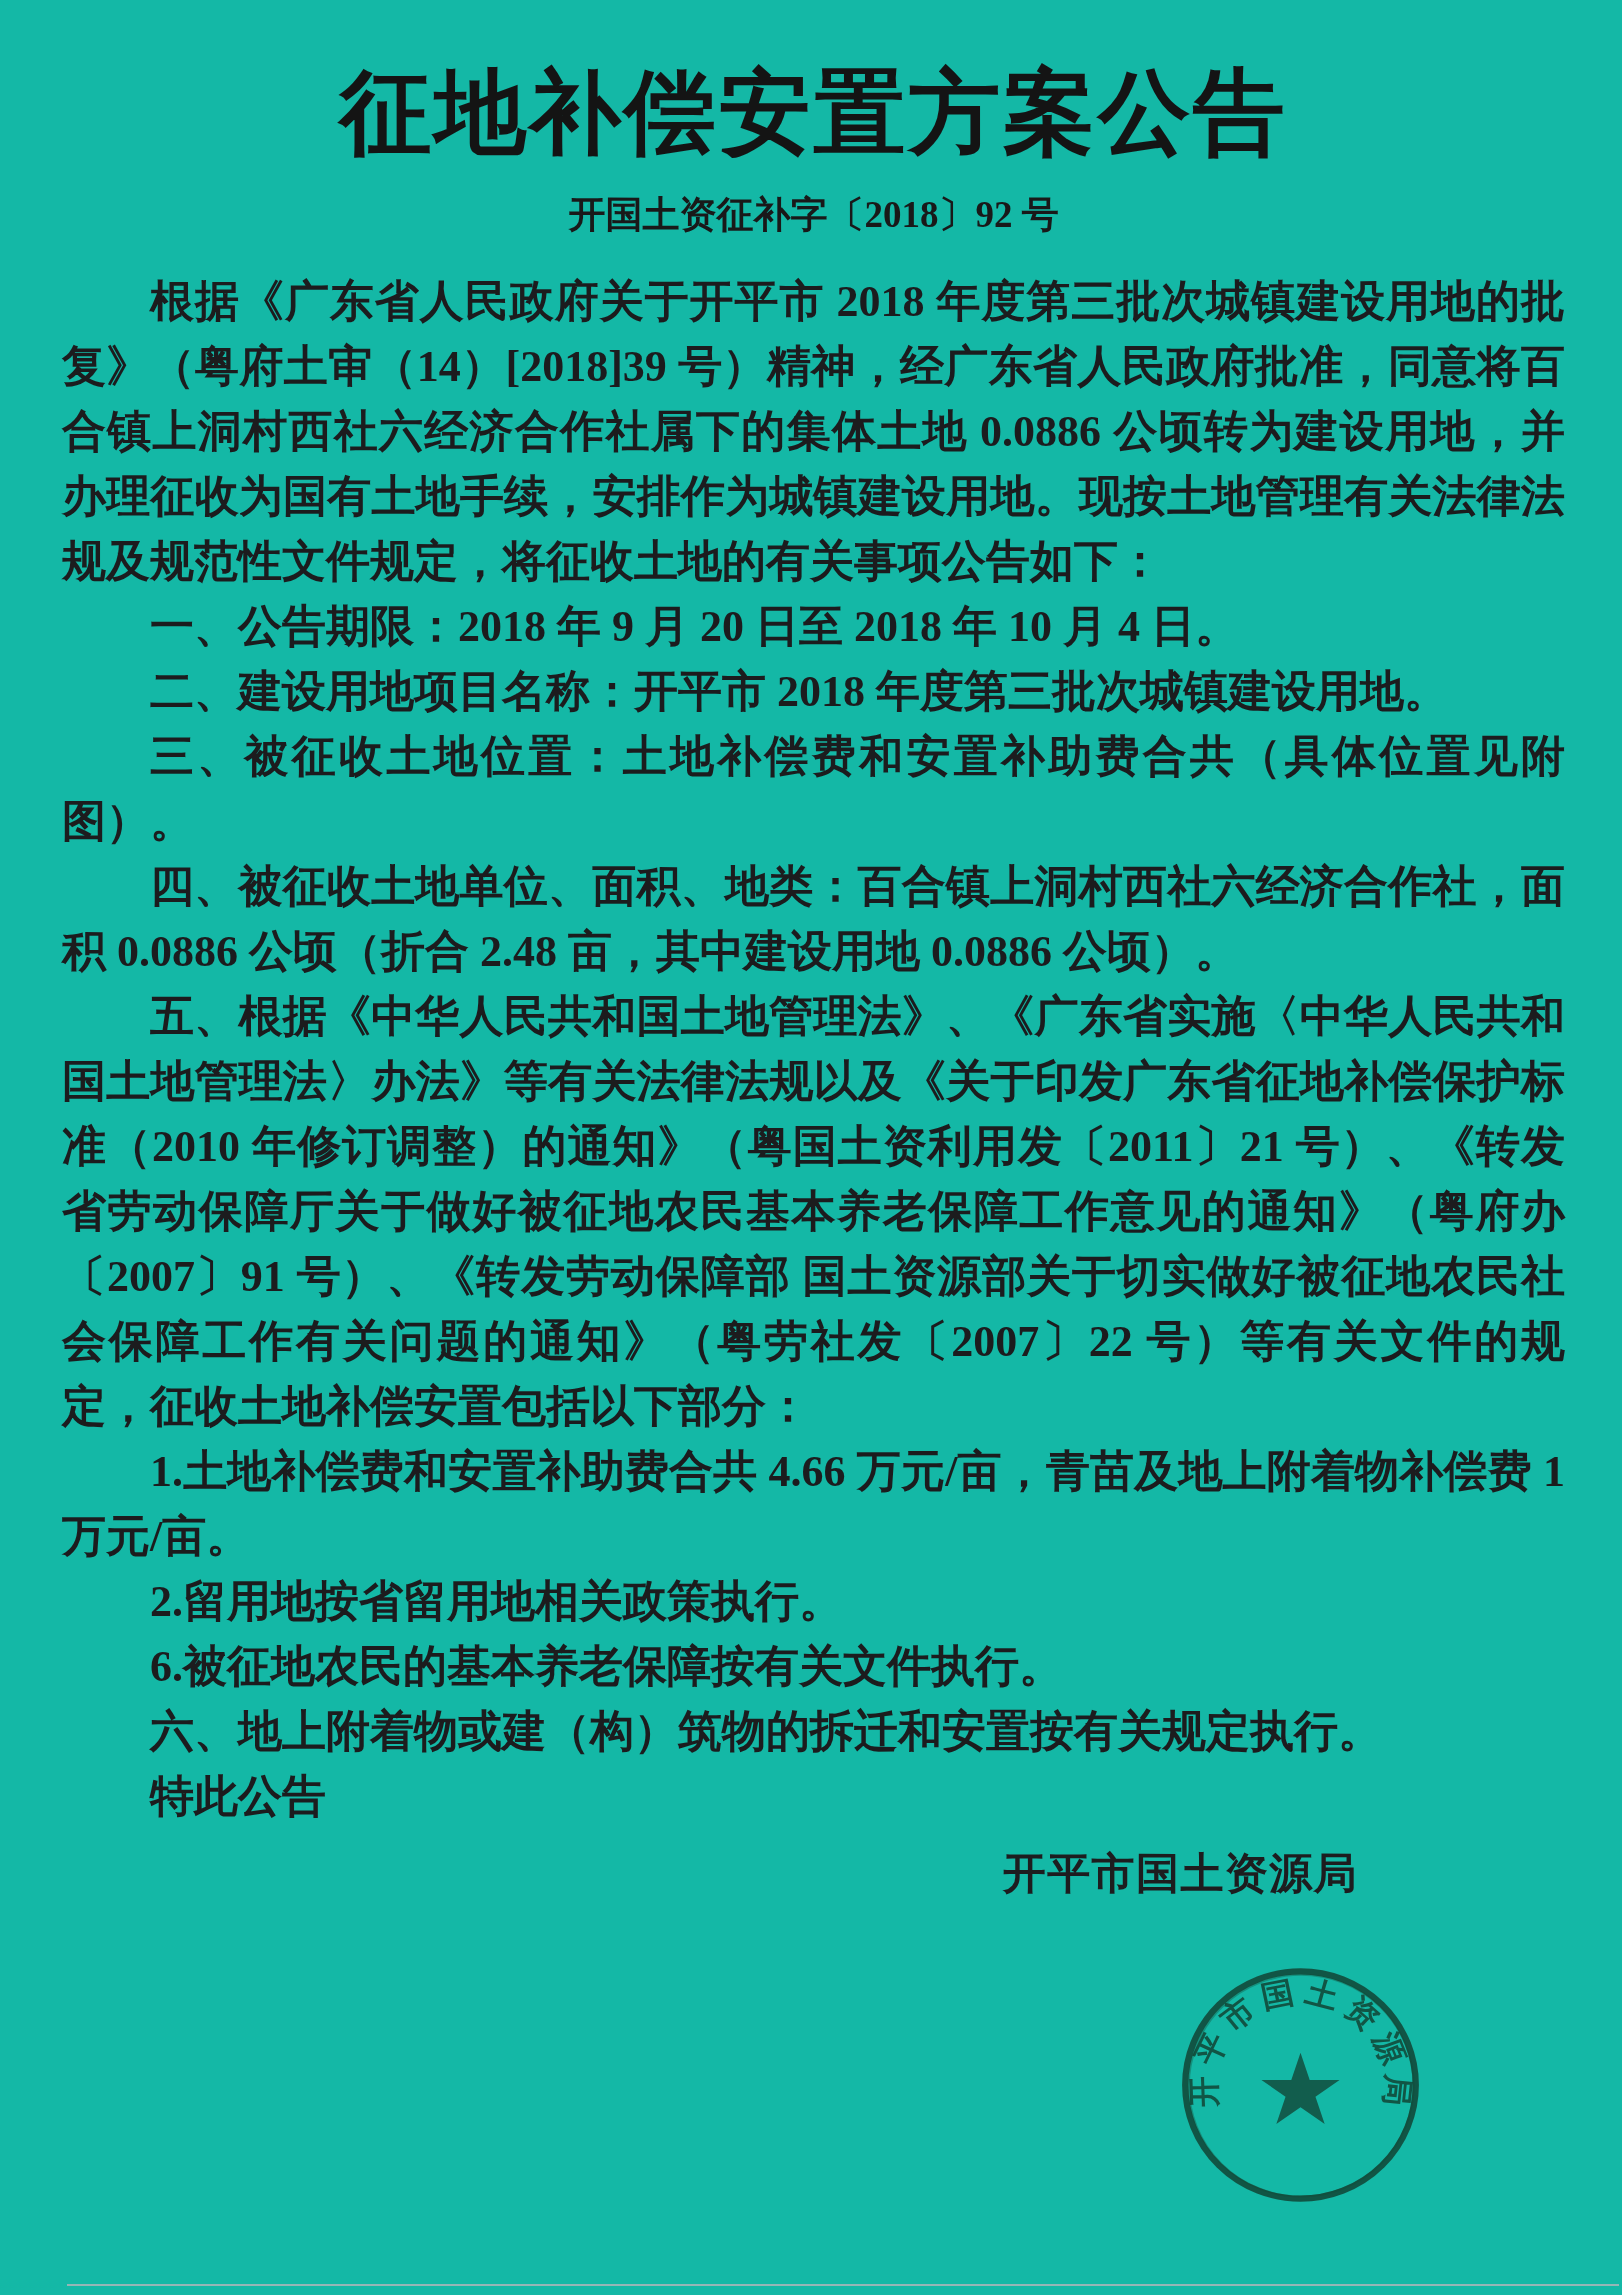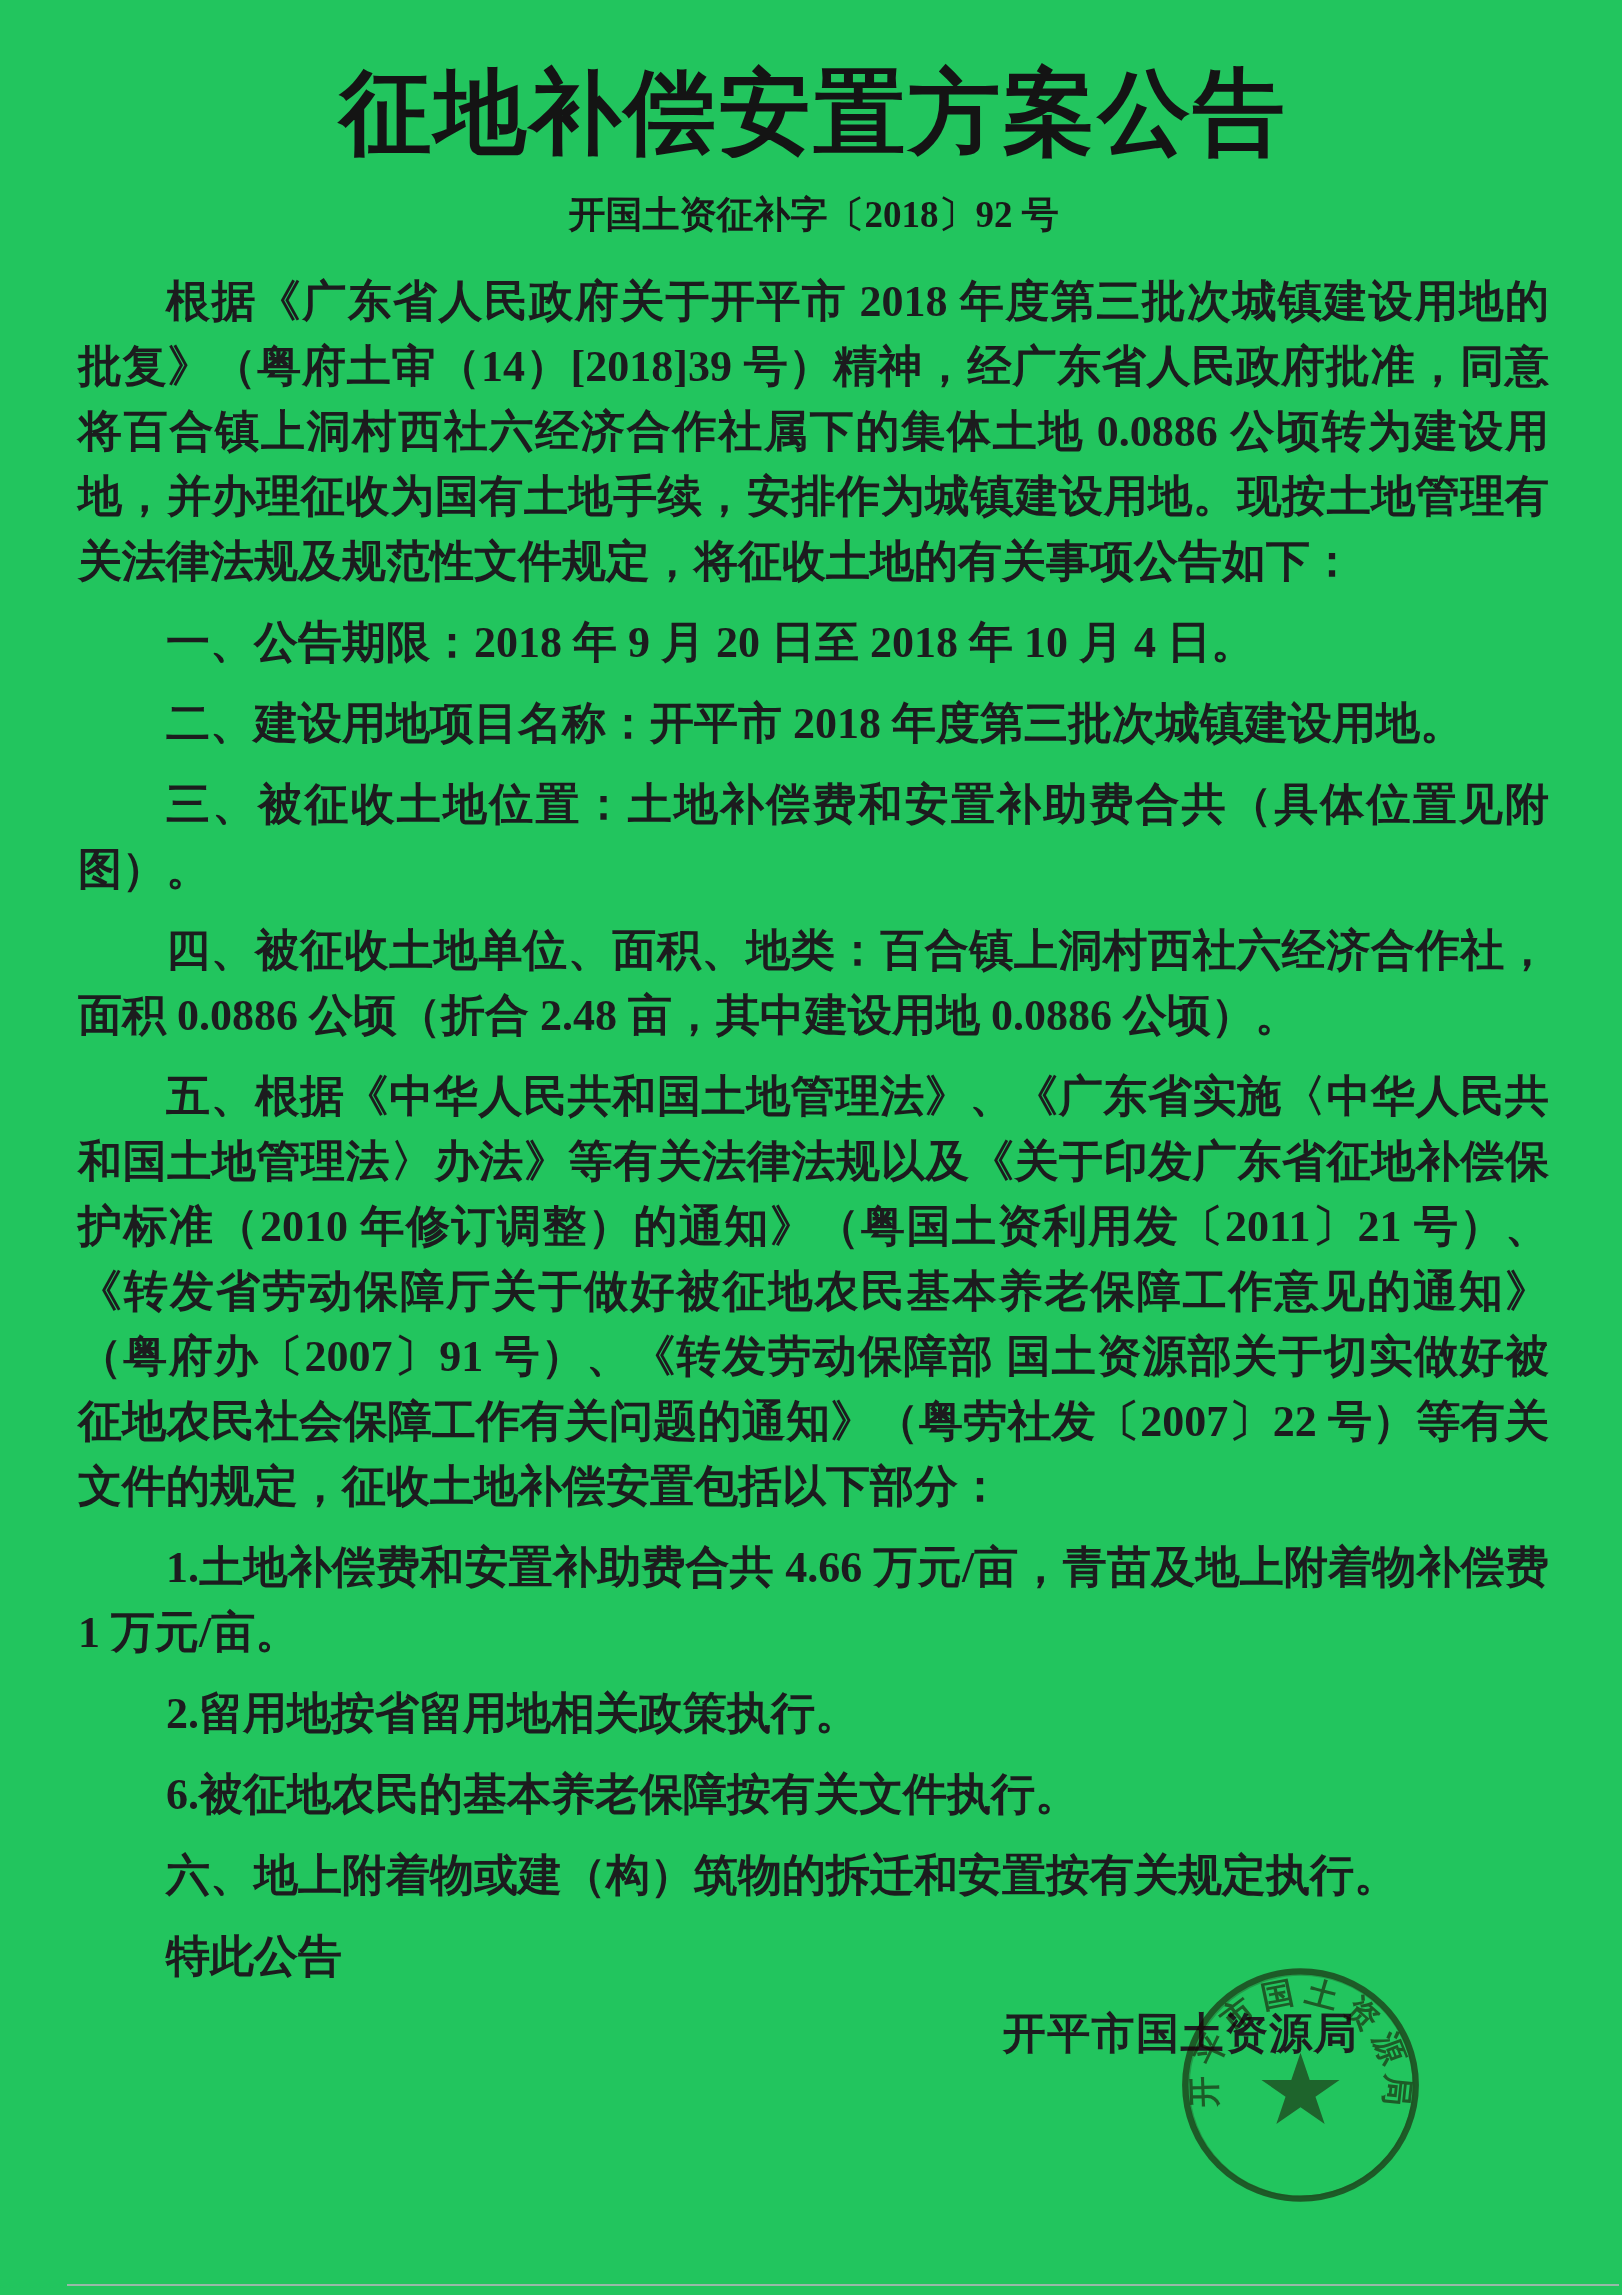--- a/index.html
+++ b/index.html
@@ -1,20 +1,20 @@
 <!DOCTYPE html>
 <html style="font-size:11px"><head>
 <meta charset="utf-8">
 <style>
   html,body { margin:0; padding:0; background:#e8e8e8; }
   .page {
     position:relative;
     width:1623px; height:2295px;
     margin:0 auto;
-    background:#22c55e;
+    background:#14b8a6;
     font-family:"Liberation Serif","DejaVu Serif",serif;
     color:#1d1d1f;
     overflow:hidden;
   }
   .content { padding:61px 58px 0 62px; }
   .title {
     margin:0;
     text-align:center;
     font-size:92px;
     line-height:104px;
@@ -31,21 +31,21 @@
     color:#191919;
   }
   .body-text {
     margin-top:32px;
     font-size:44px;
     line-height:65px;
     font-weight:600;
     text-align:justify;
     color:#1c1c1e;
   }
-  .par { margin:16px; text-indent:2em; }
+  .par { margin:0; text-indent:2em; }
   .sign-block {
     margin-top:19.4px;
     text-align:right;
     padding-right:207px;
     position:relative;
     z-index:1;
   }
   .sign-org  { font-size:43px; line-height:51px; font-weight:600; letter-spacing:1.4px; }
   .sign-date { font-size:40px; line-height:49px; font-weight:600; margin-top:25px; letter-spacing:3.5px; }
   .seal {

